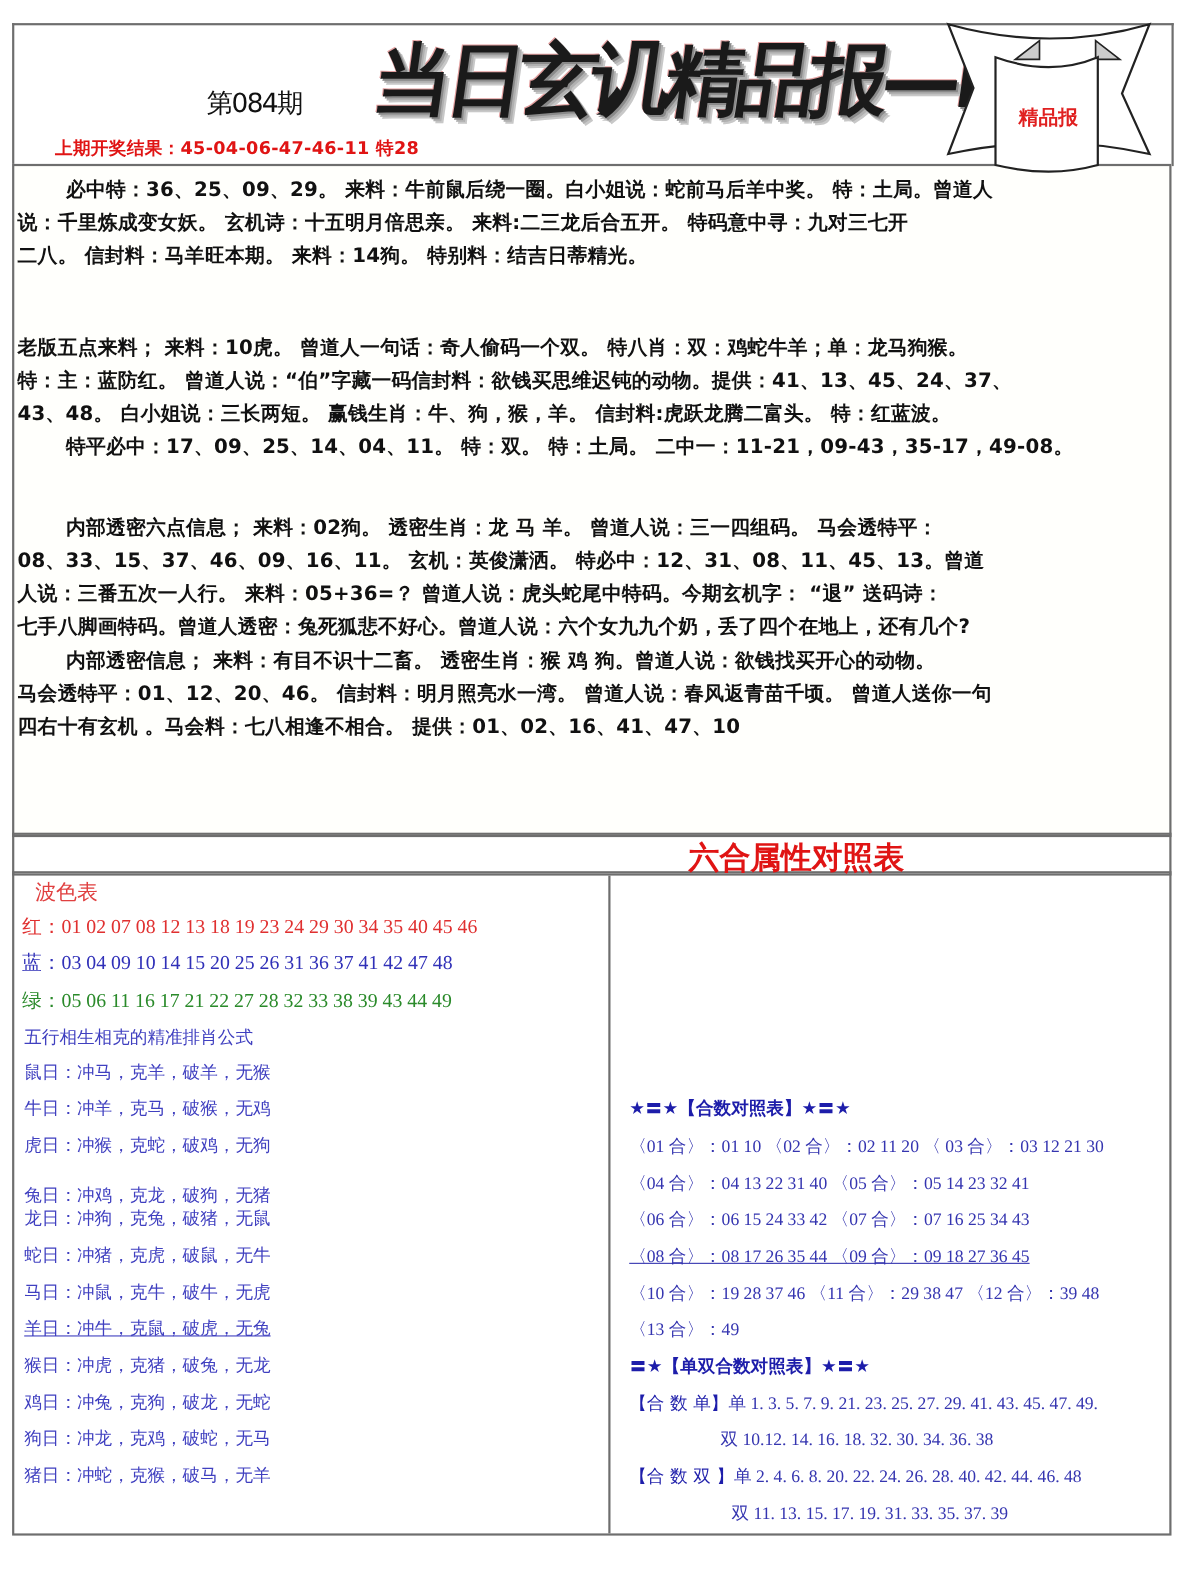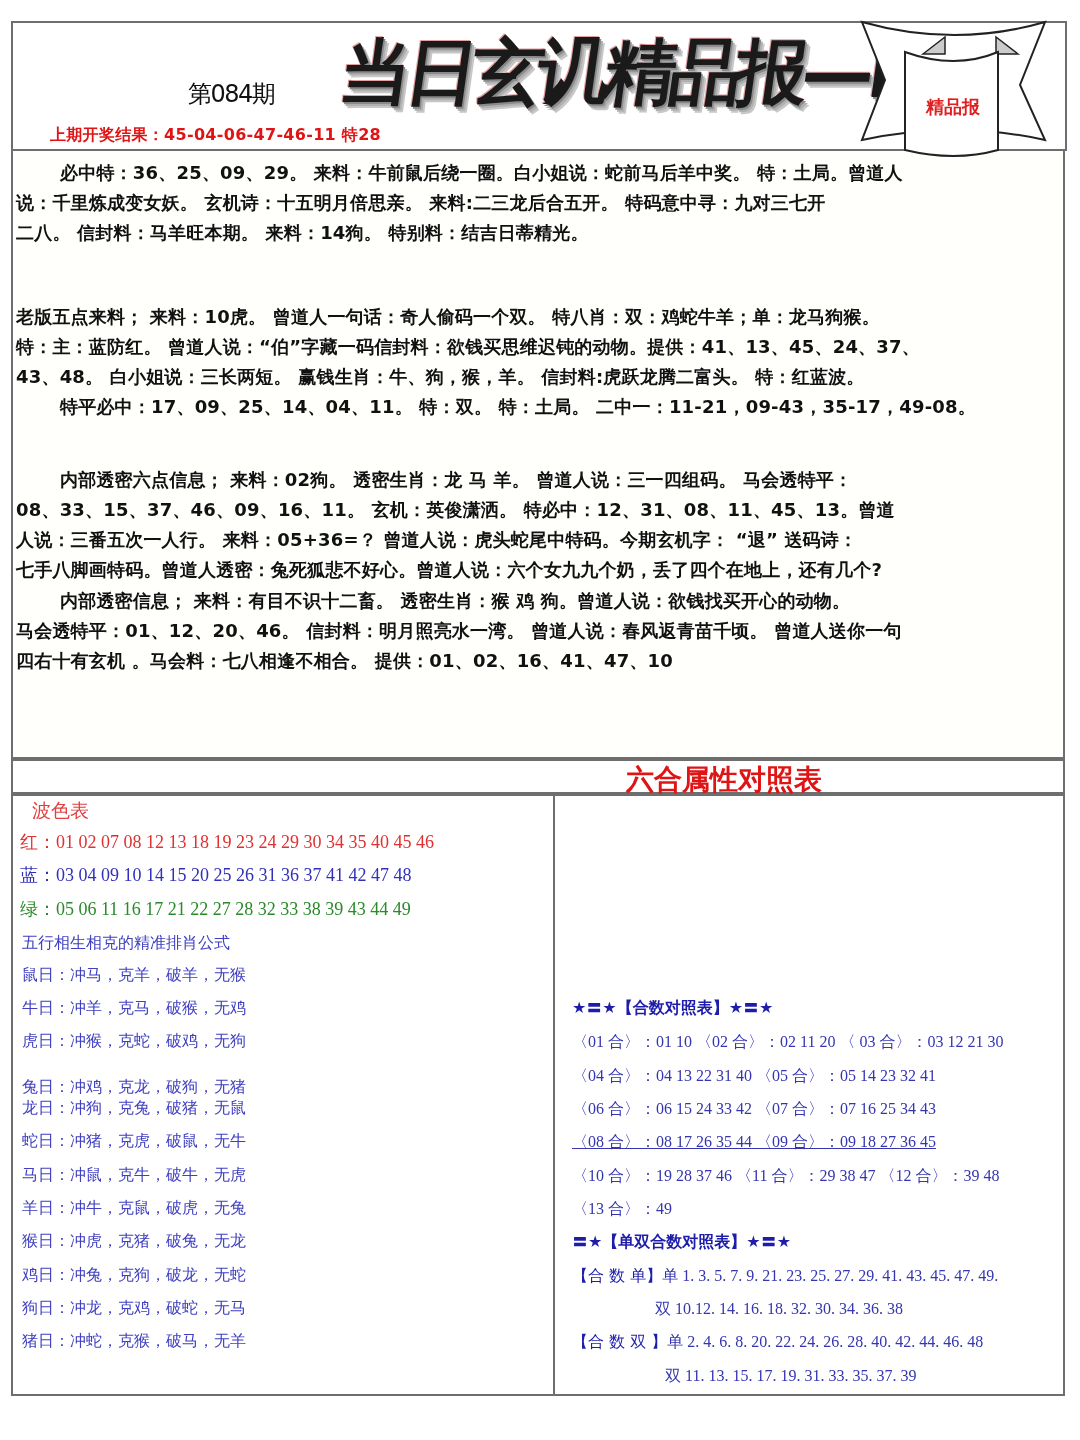--- a/index.html
+++ b/index.html
@@ -104,21 +104,21 @@
 </div>
 
 <div class="wx" style="top:933px;">五行相生相克的精准排肖公式</div>
 <div class="wx" style="top:965px;">鼠日：冲马，克羊，破羊，无猴</div>
 <div class="wx" style="top:998px;">牛日：冲羊，克马，破猴，无鸡</div>
 <div class="wx" style="top:1031px;">虎日：冲猴，克蛇，破鸡，无狗</div>
 <div class="wx" style="top:1065px;margin-top:12px;">兔日：冲鸡，克龙，破狗，无猪</div>
 <div class="wx" style="top:1098px;">龙日：冲狗，克兔，破猪，无鼠</div>
 <div class="wx" style="top:1131px;">蛇日：冲猪，克虎，破鼠，无牛</div>
 <div class="wx" style="top:1165px;">马日：冲鼠，克牛，破牛，无虎</div>
-<div class="wx" style="top:1198px;">羊日：冲牛，克鼠，破虎，无兔</div>
+<div class="wx" style="top:1198px;text-decoration:underline;">羊日：冲牛，克鼠，破虎，无兔</div>
 <div class="wx" style="top:1231px;">猴日：冲虎，克猪，破兔，无龙</div>
 <div class="wx" style="top:1265px;">鸡日：冲兔，克狗，破龙，无蛇</div>
 <div class="wx" style="top:1298px;">狗日：冲龙，克鸡，破蛇，无马</div>
 <div class="wx" style="top:1331px;">猪日：冲蛇，克猴，破马，无羊</div>
 
 <div class="rt head" style="top:998px;">★〓★【合数对照表】★〓★</div>
 <div class="rt" style="top:1032px;">〈01 合〉：01 10 〈02 合〉：02 11 20 〈 03 合〉：03 12 21 30</div>
 <div class="rt" style="top:1066px;">〈04 合〉：04 13 22 31 40 〈05 合〉：05 14 23 32 41</div>
 <div class="rt" style="top:1099px;">〈06 合〉：06 15 24 33 42 〈07 合〉：07 16 25 34 43</div>
 <div class="rt" style="top:1132px;text-decoration:underline;">〈08 合〉：08 17 26 35 44 〈09 合〉：09 18 27 36 45</div>

